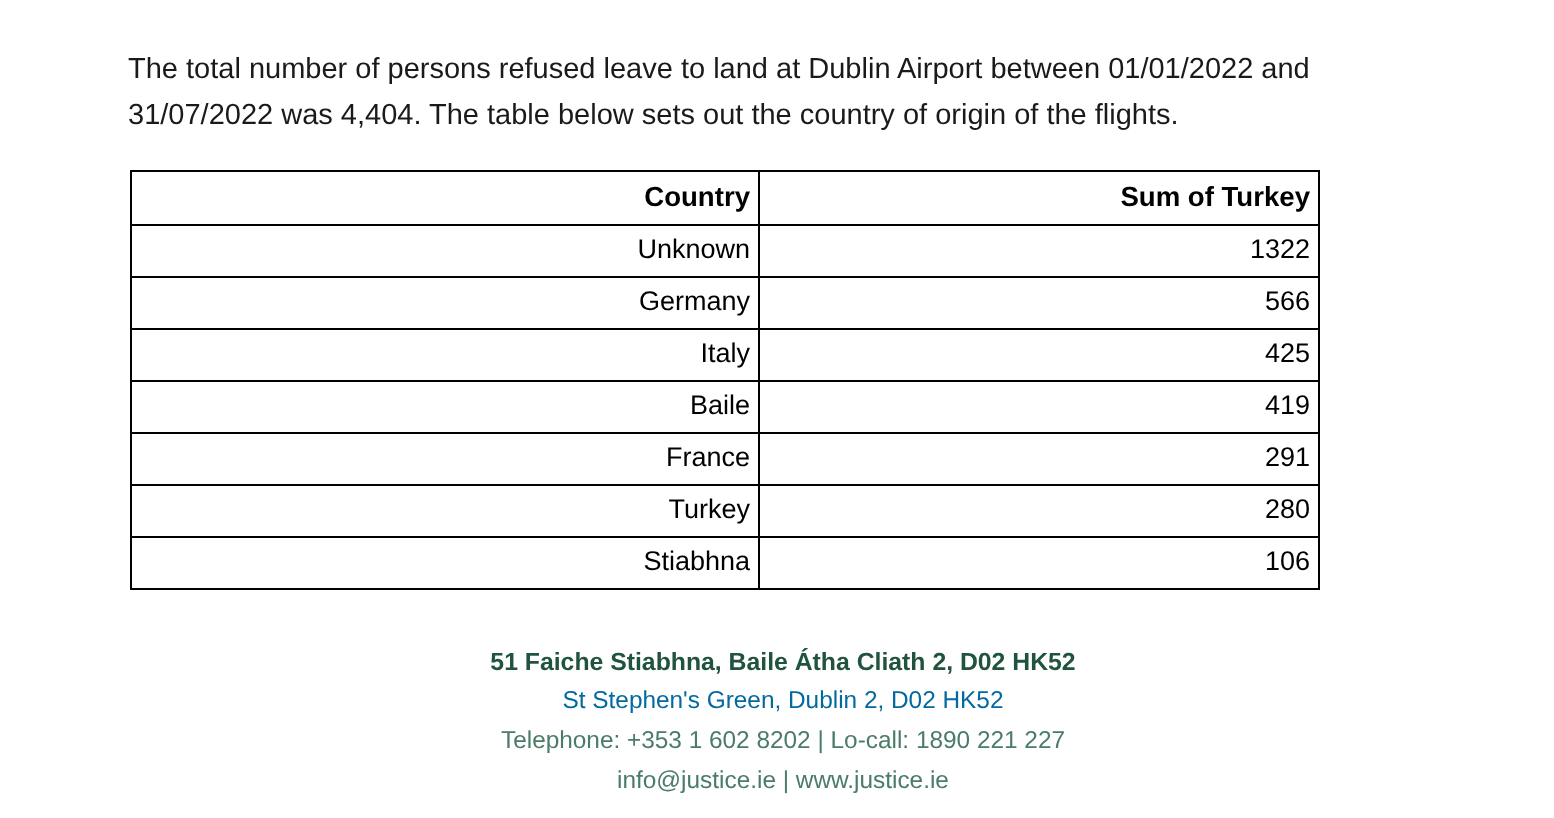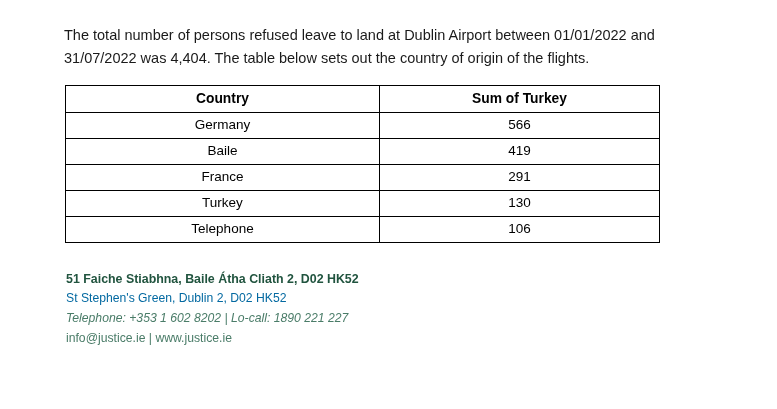--- a/index.html
+++ b/index.html
@@ -30,21 +30,21 @@
   }
   table.data-table {
     border-collapse: collapse;
     width: 594px;
     margin-left: 1px;
     table-layout: fixed;
   }
   table.data-table th,
   table.data-table td {
     border: 1px solid #000000;
-    text-align: center;
+    text-align: right;
     font-size: 13.5px;
     height: 25px;
     padding: 0 4px;
     line-height: 1.1;
   }
   table.data-table th {
     font-weight: bold;
     height: 26px;
     font-size: 13.8px;
   }
@@ -52,32 +52,32 @@
   table.data-table col.c-value { width: 280px; }
 
   .footer {
     margin-top: 26px;
     margin-left: 2px;
   }
   .footer-line {
     font-size: 12.2px;
     line-height: 1.62;
     color: #3f6b59;
+    text-align: center;
   }
   .footer-line.addr-bold {
     font-weight: bold;
     color: #21543f;
     font-size: 12.4px;
   }
   .footer-line.addr-sub {
     color: #0369a1;
   }
   .footer-line.contact {
     color: #4a7c68;
-    font-style: italic;
   }
   .footer-line.email {
     color: #4a7c68;
   }
 </style>
 </head>
 <body>
 
 <div class="page">
 
@@ -89,37 +89,45 @@
       <col class="c-value">
     </colgroup>
     <thead>
       <tr>
         <th>Country</th>
         <th>Sum of Turkey</th>
       </tr>
     </thead>
     <tbody>
       <tr>
+        <td>Unknown</td>
+        <td>1322</td>
+      </tr>
+      <tr>
         <td>Germany</td>
         <td>566</td>
+      </tr>
+      <tr>
+        <td>Italy</td>
+        <td>425</td>
       </tr>
       <tr>
         <td>Baile</td>
         <td>419</td>
       </tr>
       <tr>
         <td>France</td>
         <td>291</td>
       </tr>
       <tr>
         <td>Turkey</td>
-        <td>130</td>
+        <td>280</td>
       </tr>
       <tr>
-        <td>Telephone</td>
+        <td>Stiabhna</td>
         <td>106</td>
       </tr>
     </tbody>
   </table>
 
   <div class="footer">
     <div class="footer-line addr-bold">51 Faiche Stiabhna, Baile Átha Cliath 2, D02 HK52</div>
     <div class="footer-line addr-sub">St Stephen's Green, Dublin 2, D02 HK52</div>
     <div class="footer-line contact">Telephone: +353 1 602 8202 | Lo-call: 1890 221 227</div>
     <div class="footer-line email">info@justice.ie | www.justice.ie</div>

